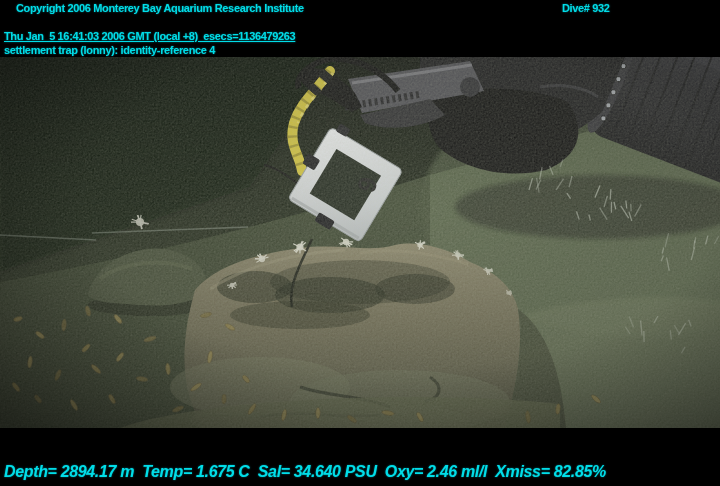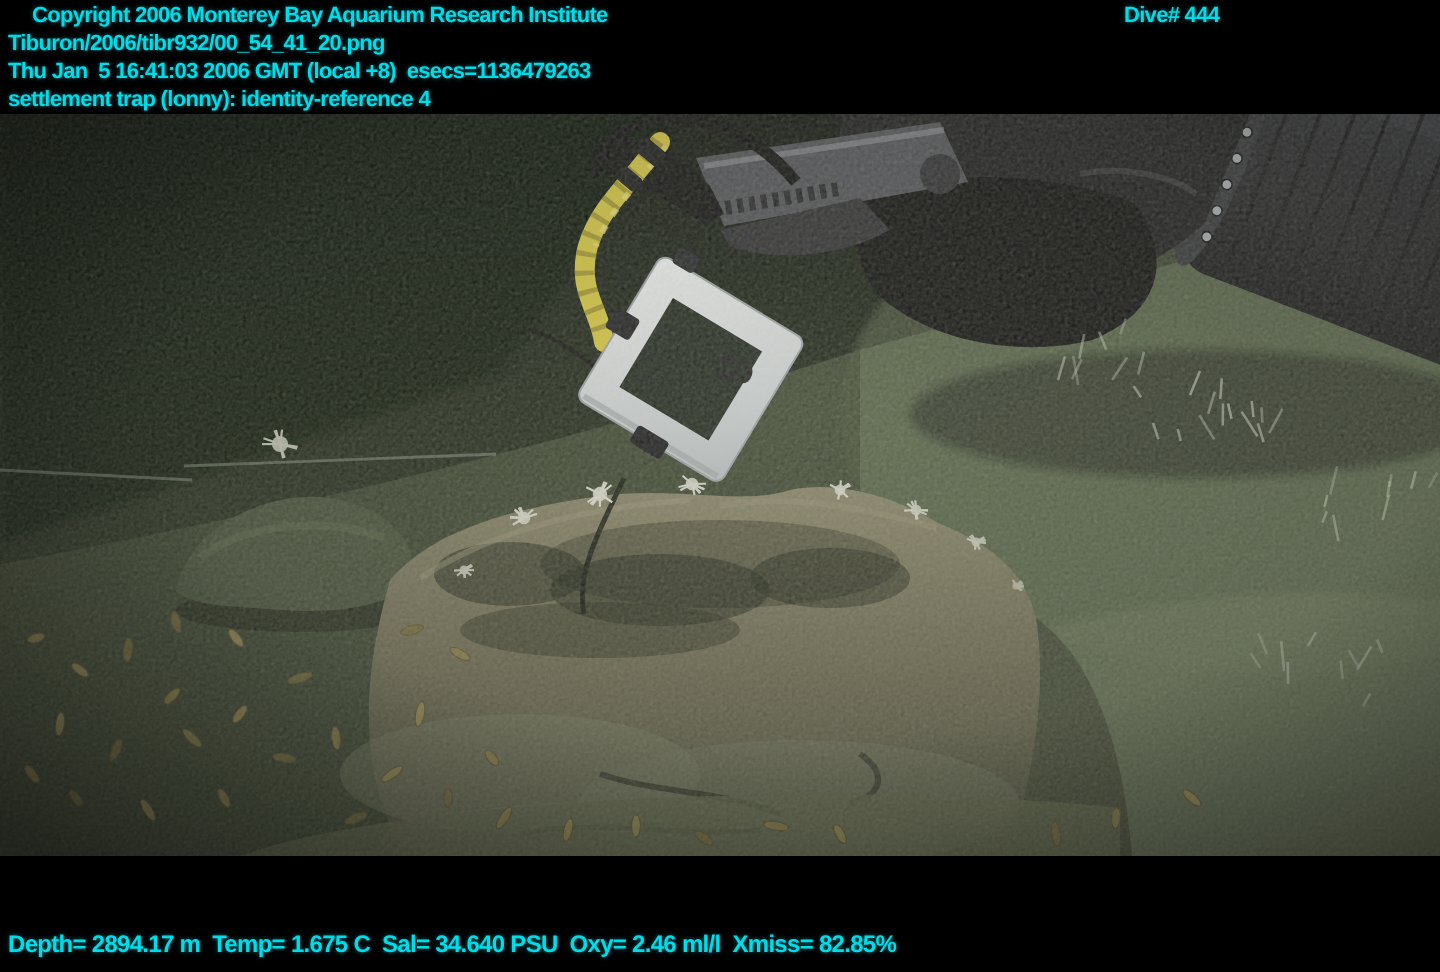--- a/index.html
+++ b/index.html
@@ -2,22 +2,22 @@
 <html><head>
 <meta charset="utf-8">
 <style>
   html,body{margin:0;padding:0;background:#000;}
   .stage{position:relative;width:720px;height:486px;background:#000;overflow:hidden;
          font-family:"Liberation Sans",sans-serif;}
   .video{position:absolute;left:0;top:57px;width:720px;height:371px;}
   .ovl{position:absolute;font-weight:bold;font-size:11px;line-height:14px;
        color:#00dde8;white-space:pre;letter-spacing:-0.35px;
        text-shadow:0 0 2px rgba(0,210,225,.55);}
-  .ovl-bottom{font-size:12px;letter-spacing:-0.35px;}
-  .tl0{left:4px;top:1px;margin-left:12px;} .tl1{left:4px;top:15px;} .tl2{left:4px;top:29px;} .tl3{left:4px;top:43px;}
+  .ovl-bottom{font-size:16px;letter-spacing:-0.35px;font-style:italic;}
+  .tl0{left:4px;top:1px;margin-left:12px;} .tl1{left:4px;top:15px;} .tl2{left:4px;top:29px;text-decoration:underline;} .tl3{left:4px;top:43px;}
   .tr0{left:562px;top:1px;} .tr1{left:562px;top:15px;}
   .bt{left:4px;top:465px;}
 </style>
 </head>
 <body>
 
 <div class="stage">
 
   <div class="video">
     <svg width="720" height="371" viewBox="0 0 720 371">
@@ -343,18 +343,17 @@
           <line x1="694.8288224012725" y1="186.40879054805674" x2="695.6971925454891" y2="180.05952495728602" stroke="#d8dfd2" stroke-width="1.3" opacity="0.34497627347939475"></line>
           <line x1="693.6799288656003" y1="191.53130144184982" x2="694.8291706330333" y2="183.60684917109268" stroke="#d8dfd2" stroke-width="1.3" opacity="0.42589769536903954"></line>
         </g>
 
       <rect x="0" y="0" width="720" height="371" filter="url(#grain)" opacity="0.33"></rect>
       <rect x="0" y="0" width="720" height="371" fill="url(#vignette)"></rect>
     </svg>
   </div>
 
   <div class="ovl tl0">Copyright 2006 Monterey Bay Aquarium Research Institute</div>
-  <div class="ovl tl1">Tiburon/2006/tibr932/00_54_41_20.png</div>
   <div class="ovl tl2">Thu Jan  5 16:41:03 2006 GMT (local +8)  esecs=1136479263</div>
   <div class="ovl tl3">settlement trap (lonny): identity-reference 4</div>
-  <div class="ovl tr0">Dive# 444</div>
+  <div class="ovl tr0">Dive# 932</div>
   <div class="ovl ovl-bottom bt">Depth= 2894.17 m  Temp= 1.675 C  Sal= 34.640 PSU  Oxy= 2.46 ml/l  Xmiss= 82.85%</div>
 </div>
 
 </body></html>

